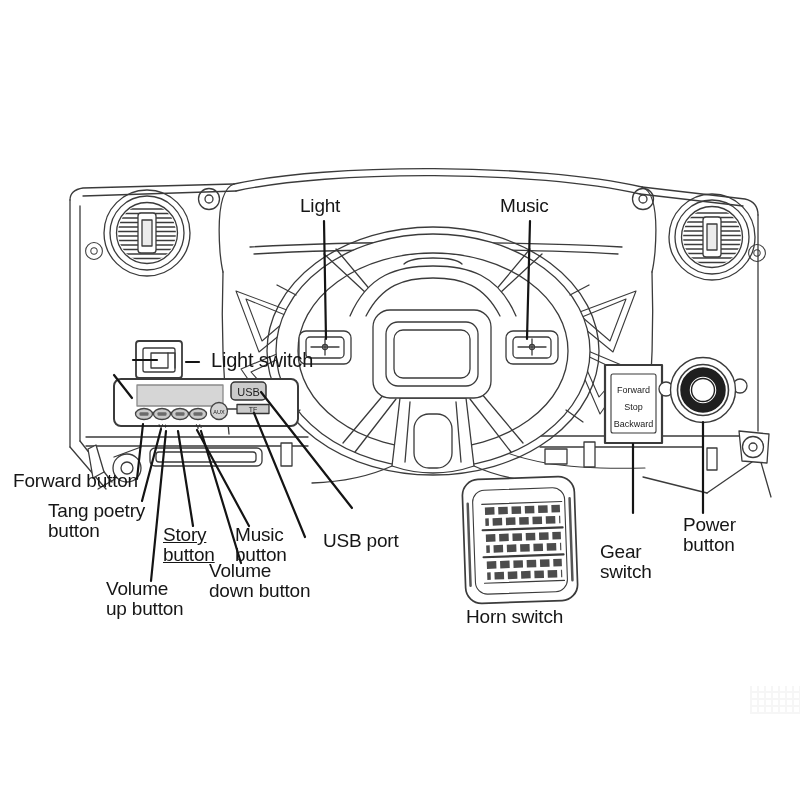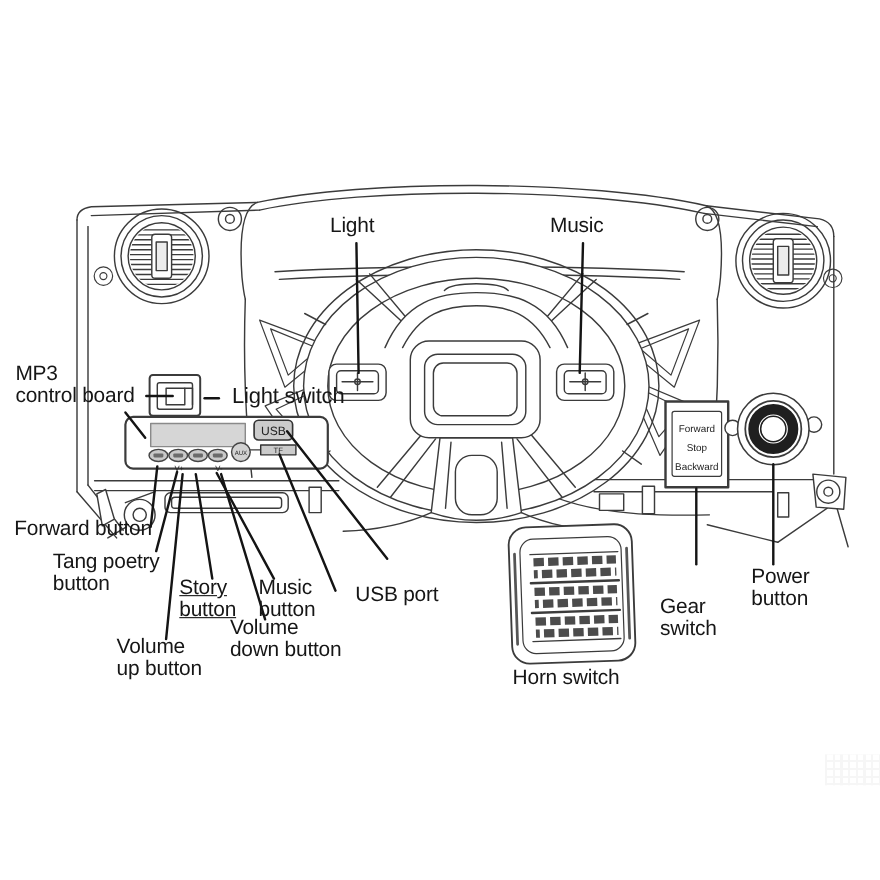--- a/index.html
+++ b/index.html
@@ -272,22 +272,20 @@
       <path d="M352,508 L261,392"></path>
       <path d="M305,537 L254,413"></path>
       <path d="M633,444 L633,513"></path>
       <path d="M703,422 L703,513"></path>
     </g>
   </g>
 </svg>
 
 <div class="label" style="left:300px;top:196px;">Light</div>
 <div class="label" style="left:500px;top:196px;">Music</div>
-<div class="label" style="left:14px;top:330px;">MP3
-control board</div>
 <div class="label big" style="left:211px;top:350px;">Light switch</div>
 <div class="label" style="left:13px;top:471px;">Forward button</div>
 <div class="label" style="left:48px;top:501px;">Tang poetry
 button</div>
 <div class="label" style="left:163px;top:525px;text-decoration:underline;">Story
 button</div>
 <div class="label" style="left:235px;top:525px;">Music
 button</div>
 <div class="label" style="left:106px;top:579px;">Volume
 up button</div>

